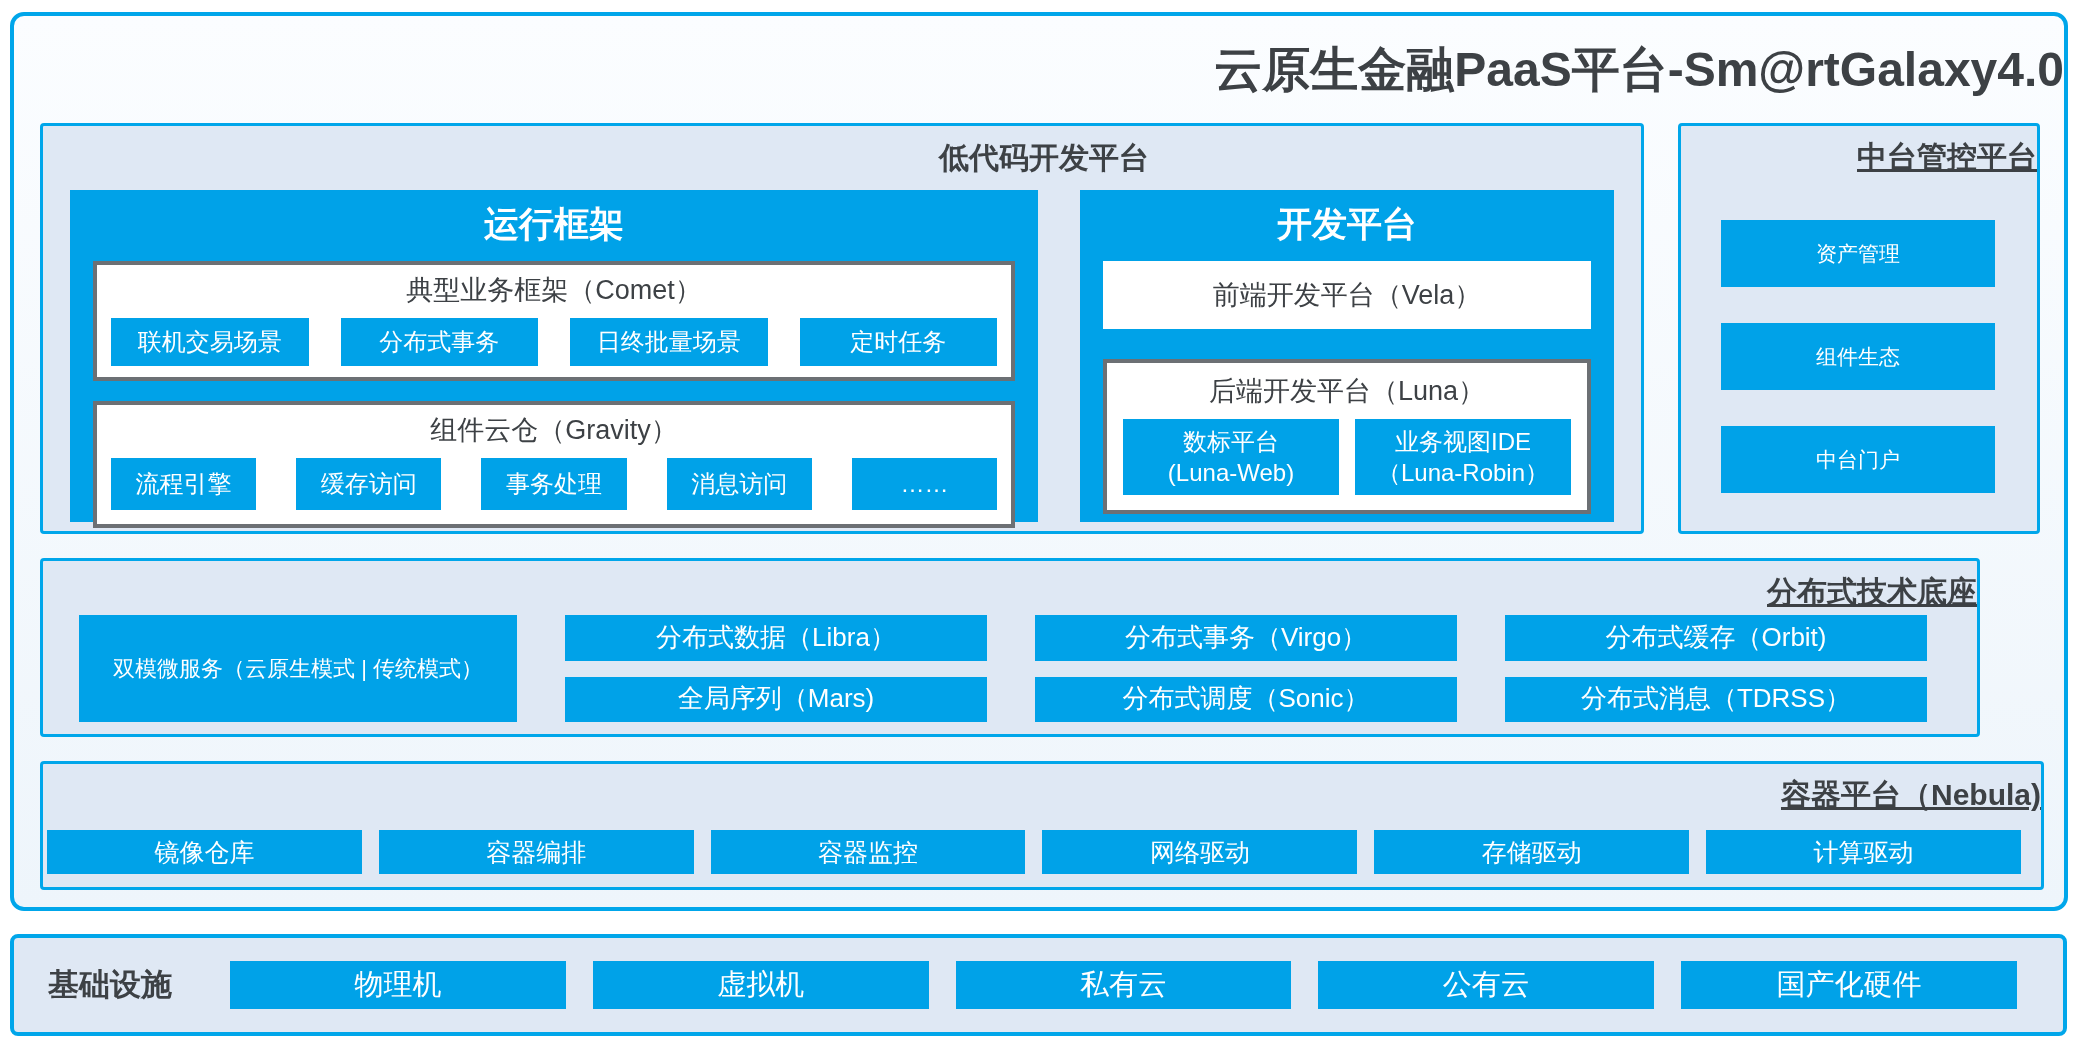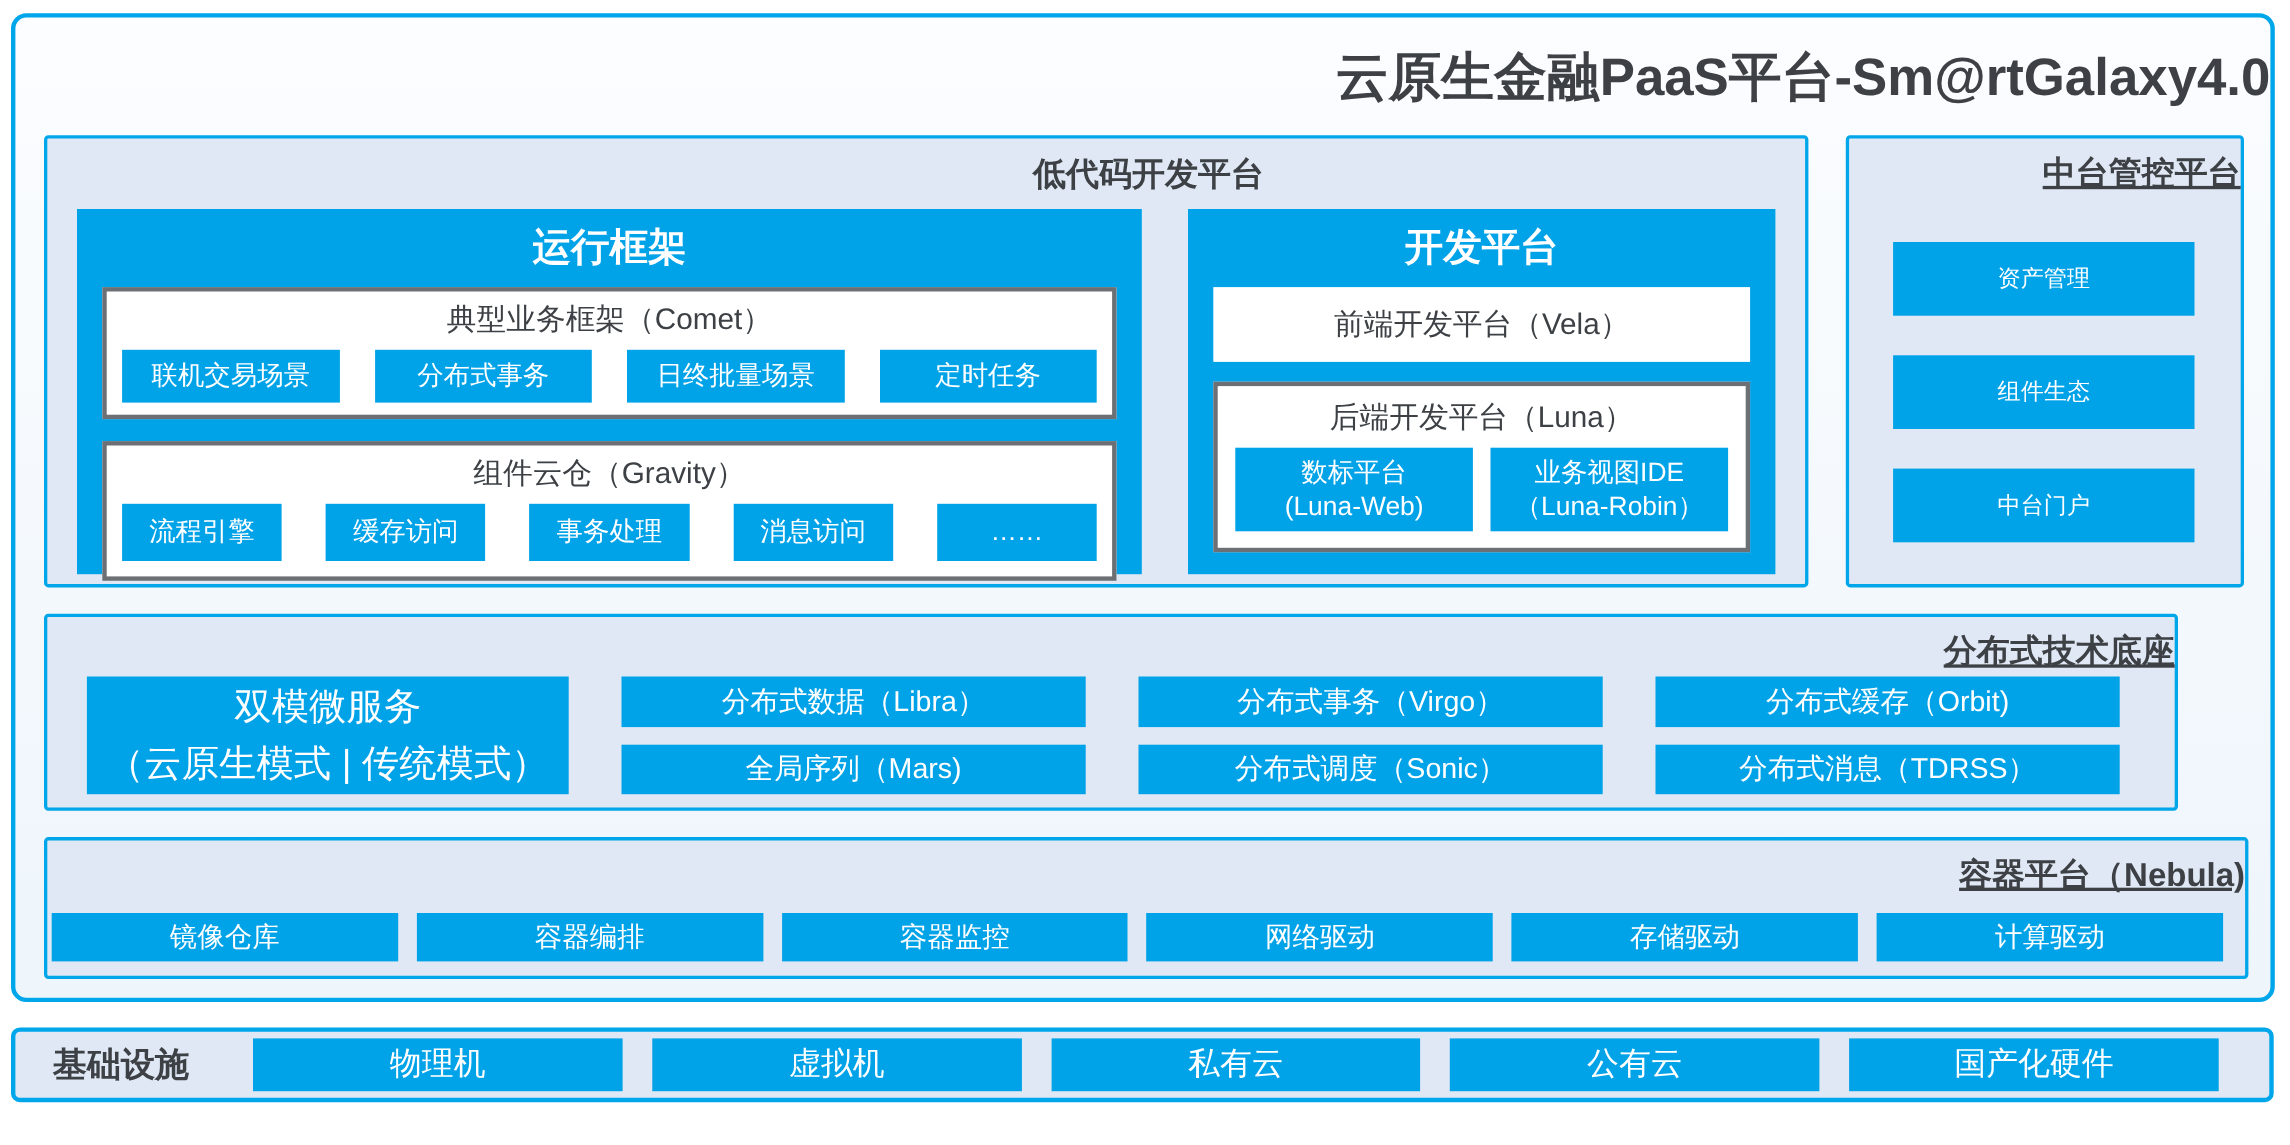--- a/index.html
+++ b/index.html
@@ -68,50 +68,50 @@
   .wb-row-wide{gap:40px;}
   .blue-btn{
     background:var(--blue);color:#ffffff;font-size:24px;
     display:flex;flex-direction:column;align-items:center;justify-content:center;
     text-align:center;line-height:1.3;
   }
   .wb-row .blue-btn{flex:1;height:48px;}
   .box-gravity{margin-top:20px;padding-bottom:14px;}
   .box-gravity .blue-btn{height:52px;}
   .box-vela{height:68px;font-size:27px;}
-  .box-luna{margin:18px 23px 0;padding:6px 16px 15px;}
+  .box-luna{margin:30px 23px 0;padding:6px 16px 15px;}
   .luna-row{display:flex;gap:16px;}
   .luna-row .blue-btn{flex:1;height:76px;font-size:24px;}
   .midplat-list{
     position:absolute;top:94px;left:40px;right:42px;
     display:flex;flex-direction:column;gap:36px;
   }
   .midplat-list .blue-btn{height:67px;font-size:21px;}
   .dist-content{
     position:absolute;left:36px;right:50px;top:54px;bottom:12px;
     display:flex;gap:48px;
   }
   .dual-box{
     width:438px;flex:none;background:var(--blue);color:#ffffff;
-    font-size:34px;line-height:1.5;
-    display:flex;flex-direction:column;align-items:center;justify-content:center;
+    font-size:22px;line-height:1.5;
+    display:flex;flex-direction:row;align-items:center;justify-content:center;
     text-align:center;
   }
   .dist-grid{
     flex:1;display:grid;grid-template-columns:repeat(3,1fr);
     grid-auto-rows:1fr;column-gap:48px;row-gap:16px;
   }
   .dist-grid .blue-btn{font-size:26px;}
   .container-row{
     position:absolute;left:4px;right:20px;bottom:13px;
     display:flex;gap:17px;
   }
   .container-row .blue-btn{flex:1;height:44px;font-size:25px;}
   .panel-infra{
-    position:absolute;left:10px;top:934px;width:2057px;height:68px;
+    position:absolute;left:10px;top:934px;width:2057px;height:102px;
     background:var(--panel-fill);border:4px solid var(--accent);border-radius:8px;
     display:flex;align-items:center;padding:0 46px 0 34px;
   }
   .infra-label{
     font-size:31px;font-weight:700;color:var(--text-dark);
     margin-right:58px;white-space:nowrap;
   }
   .infra-row{flex:1;display:flex;gap:27px;}
   .infra-row .blue-btn{flex:1;height:48px;font-size:29px;}
 </style>

